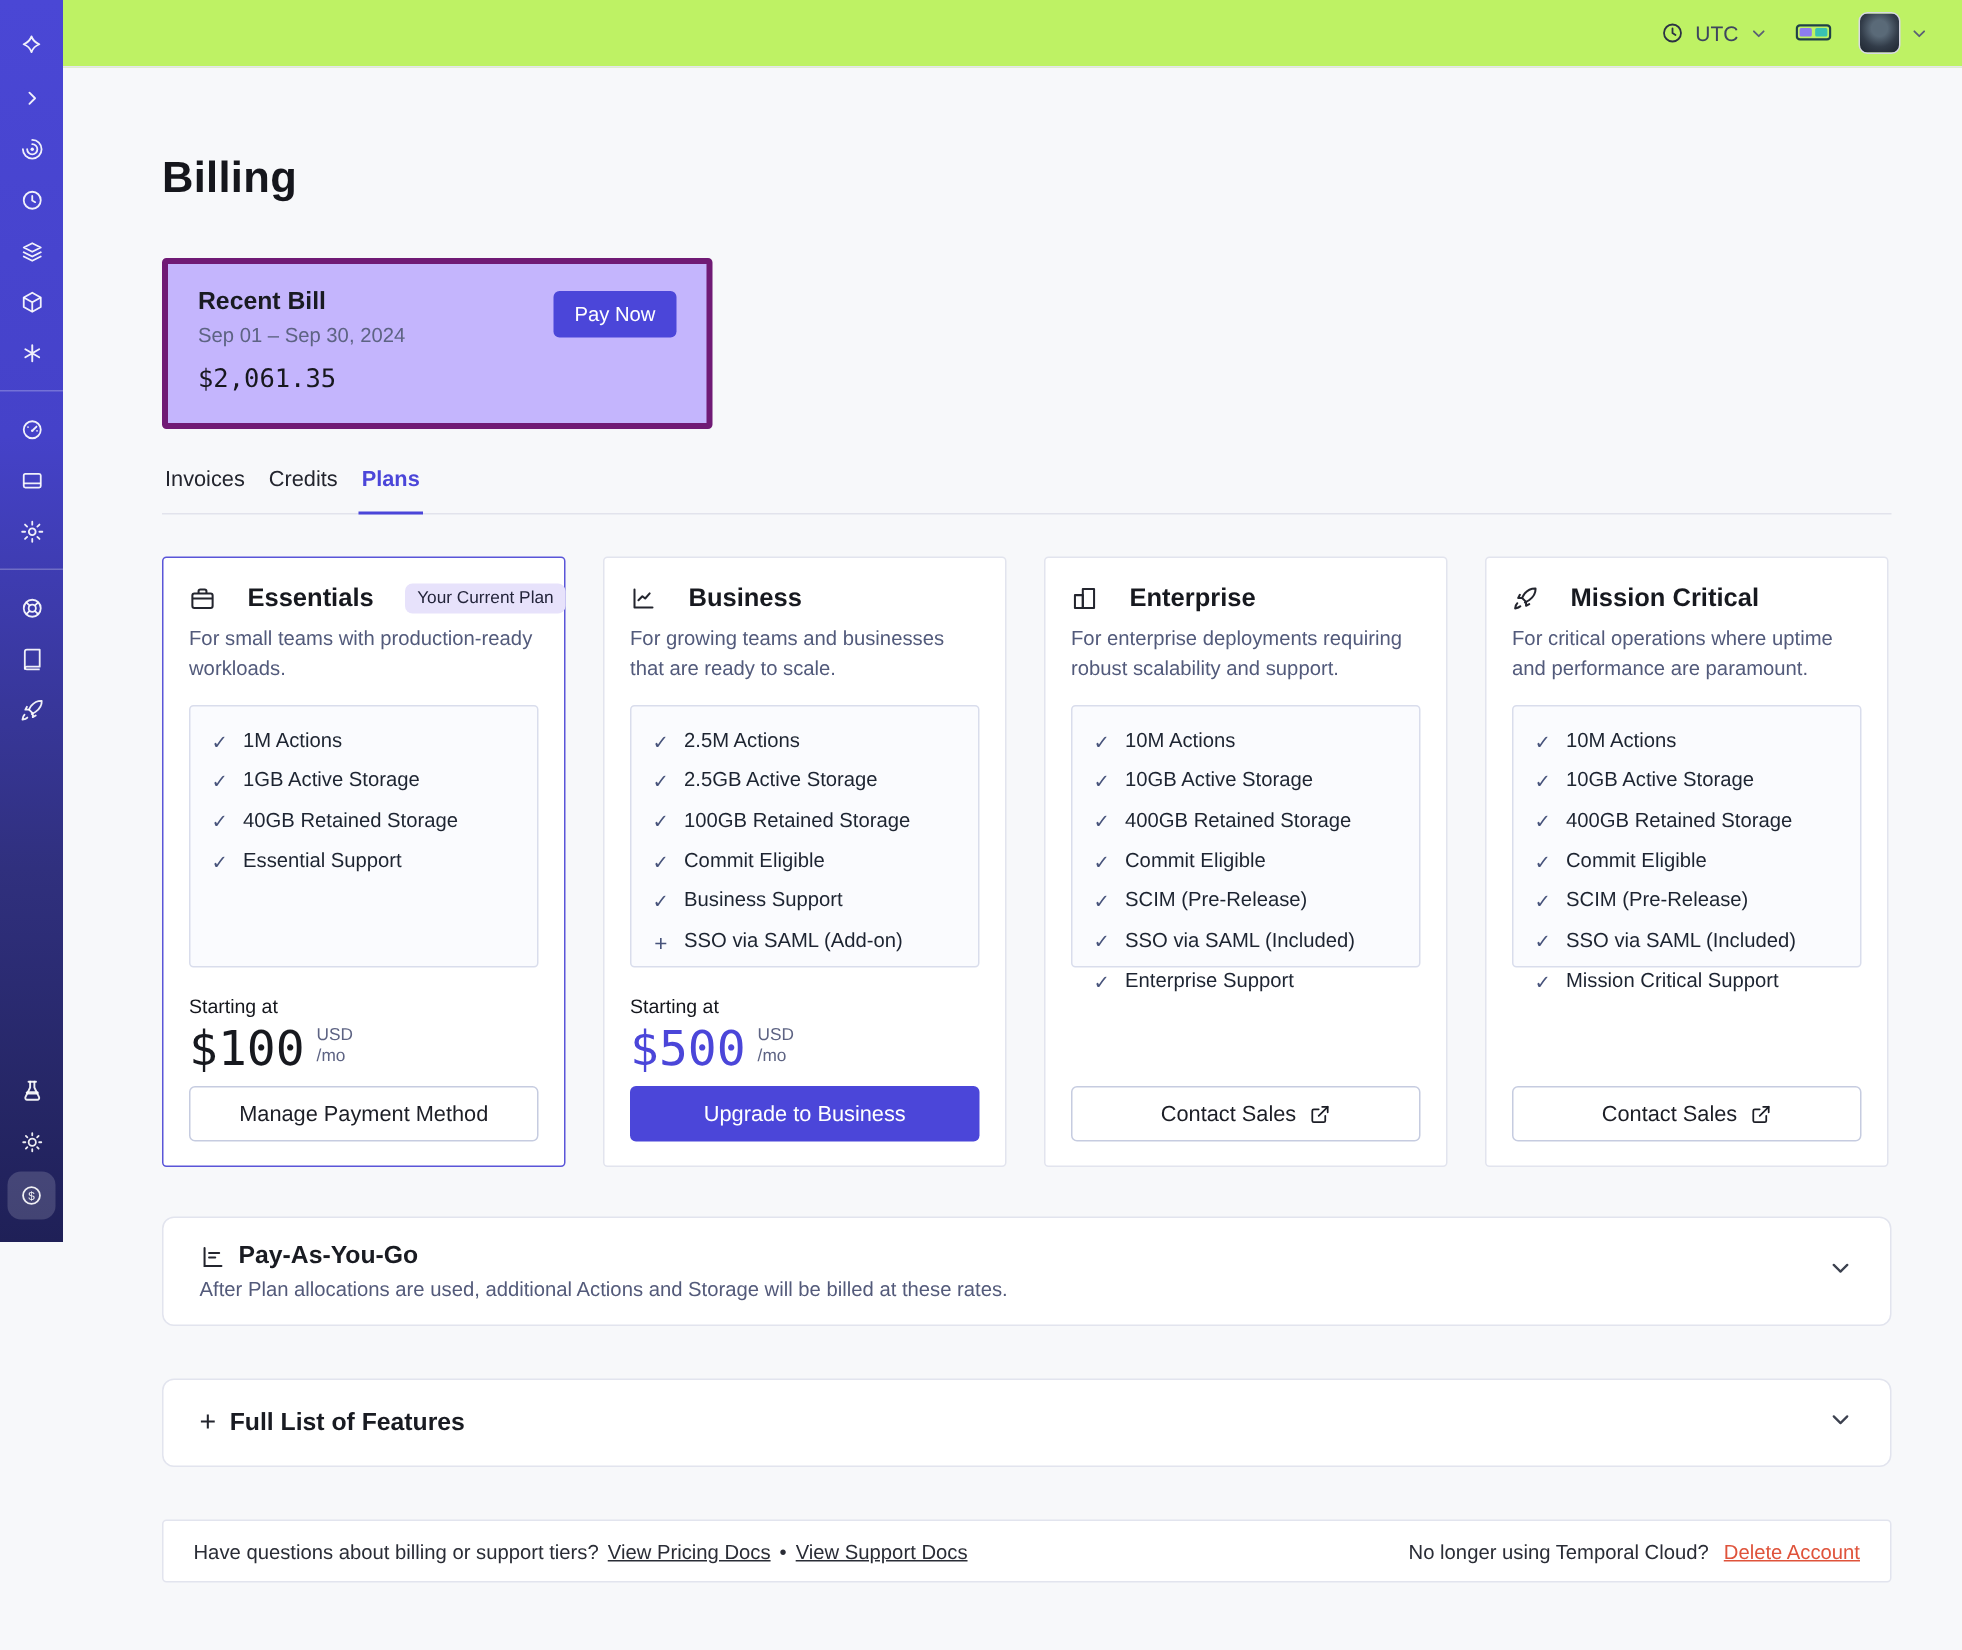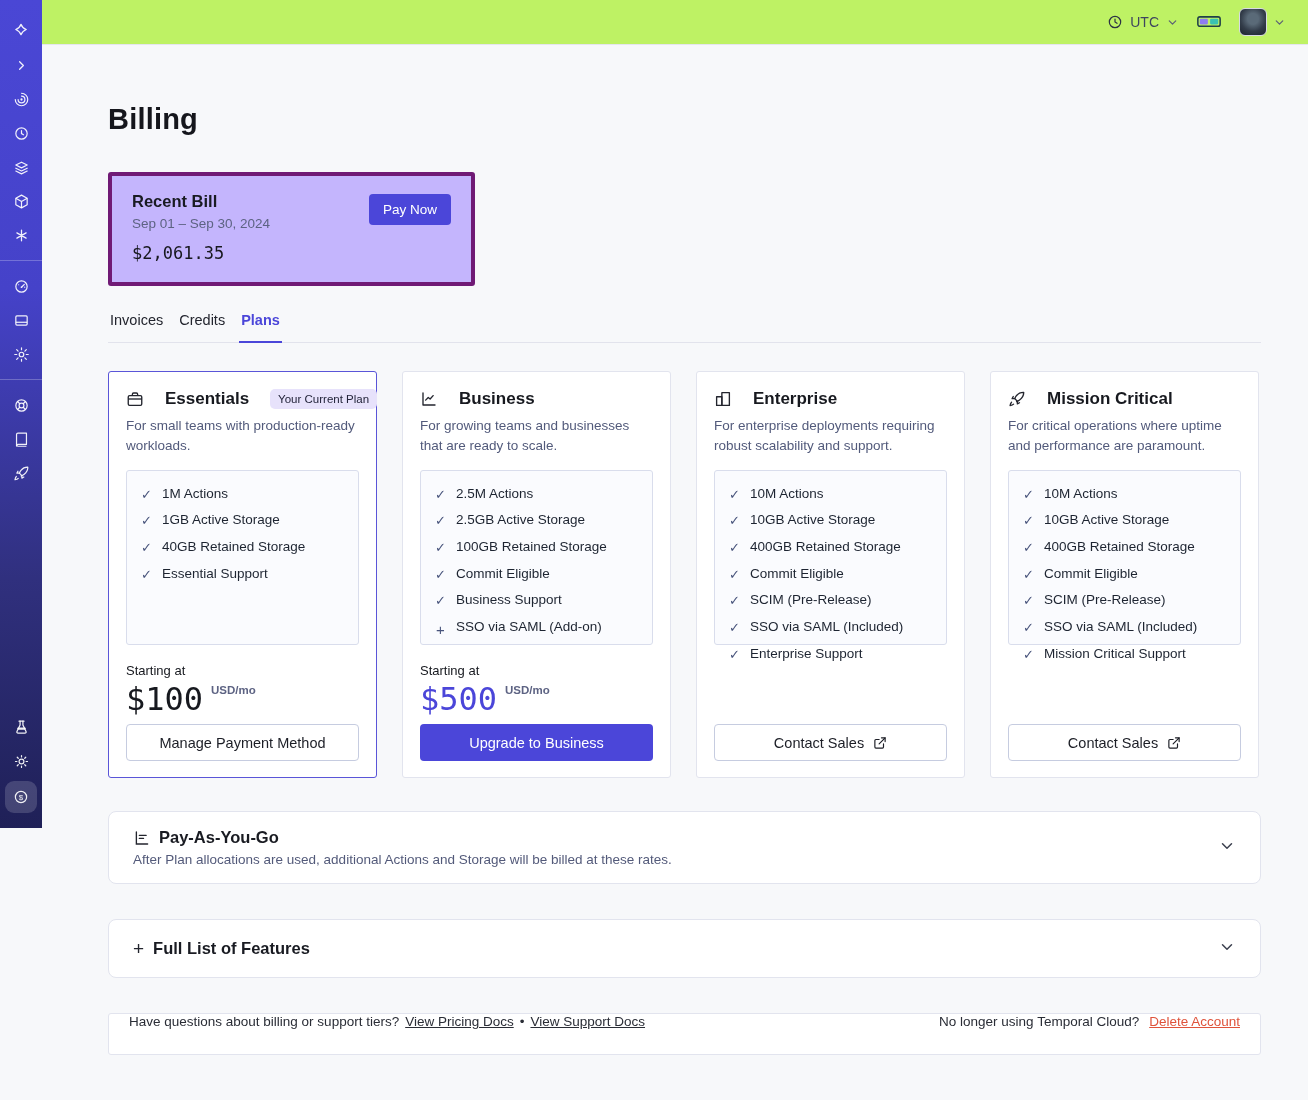--- a/index.html
+++ b/index.html
@@ -53,40 +53,40 @@
   .plan-badge { background:#e7e2fb; color:#23243a; font-size:11.5px; padding:4px 8px; border-radius:5px; white-space:nowrap; }
   .plan-desc { font-size:13.5px; color:#525a7b; line-height:1.5; margin-top:7px; min-height:40px; }
   .feature-box { background:#fafbfe; border:1px solid #d9ddec; border-radius:3px; margin-top:13px; height:175px; padding:15px 13px; }
   .feat { display:flex; align-items:flex-start; gap:9px; font-size:13.5px; color:#1d2431; margin-bottom:8.5px; }
   .feat .glyph { color:#47537b; font-size:13px; width:13px; text-align:center; flex:none; line-height:1.4; }
   .price-block { margin-top:18px; }
   .starting-at { font-size:13px; color:#15171d; font-weight:400; }
   .price-row { display:flex; align-items:flex-start; gap:8px; margin-top:2px; }
   .price-amt { font-family:"DejaVu Sans Mono", monospace; font-size:32px; color:#17191f; }
   .price-amt.indigo { color:#4b46d9; }
-  .price-unit { display:flex; flex-direction:row; font-size:11.5px; color:#5d6383; line-height:1.3; padding-top:3px;font-weight:bold; }
+  .price-unit { display:flex; flex-direction:column; font-size:11.5px; color:#5d6383; line-height:1.3; padding-top:3px; }
   .plan-cta { margin-top:auto; height:37px; width:100%; border-radius:4px; font-size:14.5px; font-family:inherit; cursor:pointer;
               display:flex; align-items:center; justify-content:center; gap:9px; }
   .cta-outline { background:#fff; border:1px solid #c6cce0; color:#1c1e26; font-weight:400; }
   .cta-filled { background:#4b46d9; border:none; color:#fff; font-weight:400; }
 
   
   .panel { background:#fff; border:1px solid #e2e4ee; border-radius:8px; position:relative; cursor:pointer; }
   .paygo { margin-top:33px; padding:16px 24px; }
   .paygo-title-row { display:flex; align-items:center; gap:8px; }
   .paygo-title { font-size:16.5px; font-weight:700; color:#191b22; }
   .paygo-desc { font-size:13.5px; color:#535a7a; margin-top:5px; }
   .panel .chevron { position:absolute; right:24px; top:50%; transform:translateY(-50%); color:#3c414f; }
   .fullfeat { margin-top:35px; padding:19px 24px; display:flex; align-items:center; gap:9px; }
   .plus-glyph { font-size:19px; font-weight:300; color:#23252e; line-height:1; }
   .fullfeat-title { font-size:16.5px; font-weight:700; color:#191b22; }
 
   
   .footer-panel { margin-top:35px; height:42px; background:#fff; border:1px solid #e2e4ee; border-radius:3px;
-                  display:flex; align-items:flex-start; justify-content:space-between; padding:0 20px; font-size:13.5px; color:#2a2d36; }
+                  display:flex; align-items:center; justify-content:space-between; padding:0 20px; font-size:13.5px; color:#2a2d36; }
   .footer-left { display:flex; align-items:center; gap:6px; }
   .flink { color:#2a2d36; text-decoration:underline; cursor:pointer; }
   .dot-sep { color:#2a2d36; }
   .footer-right { display:flex; align-items:center; gap:10px; color:#2a2d36; }
   .delete-link { color:#df533b; text-decoration:underline; cursor:pointer; }
 </style>
 </head>
 <body>
 
 <nav class="sidebar">

